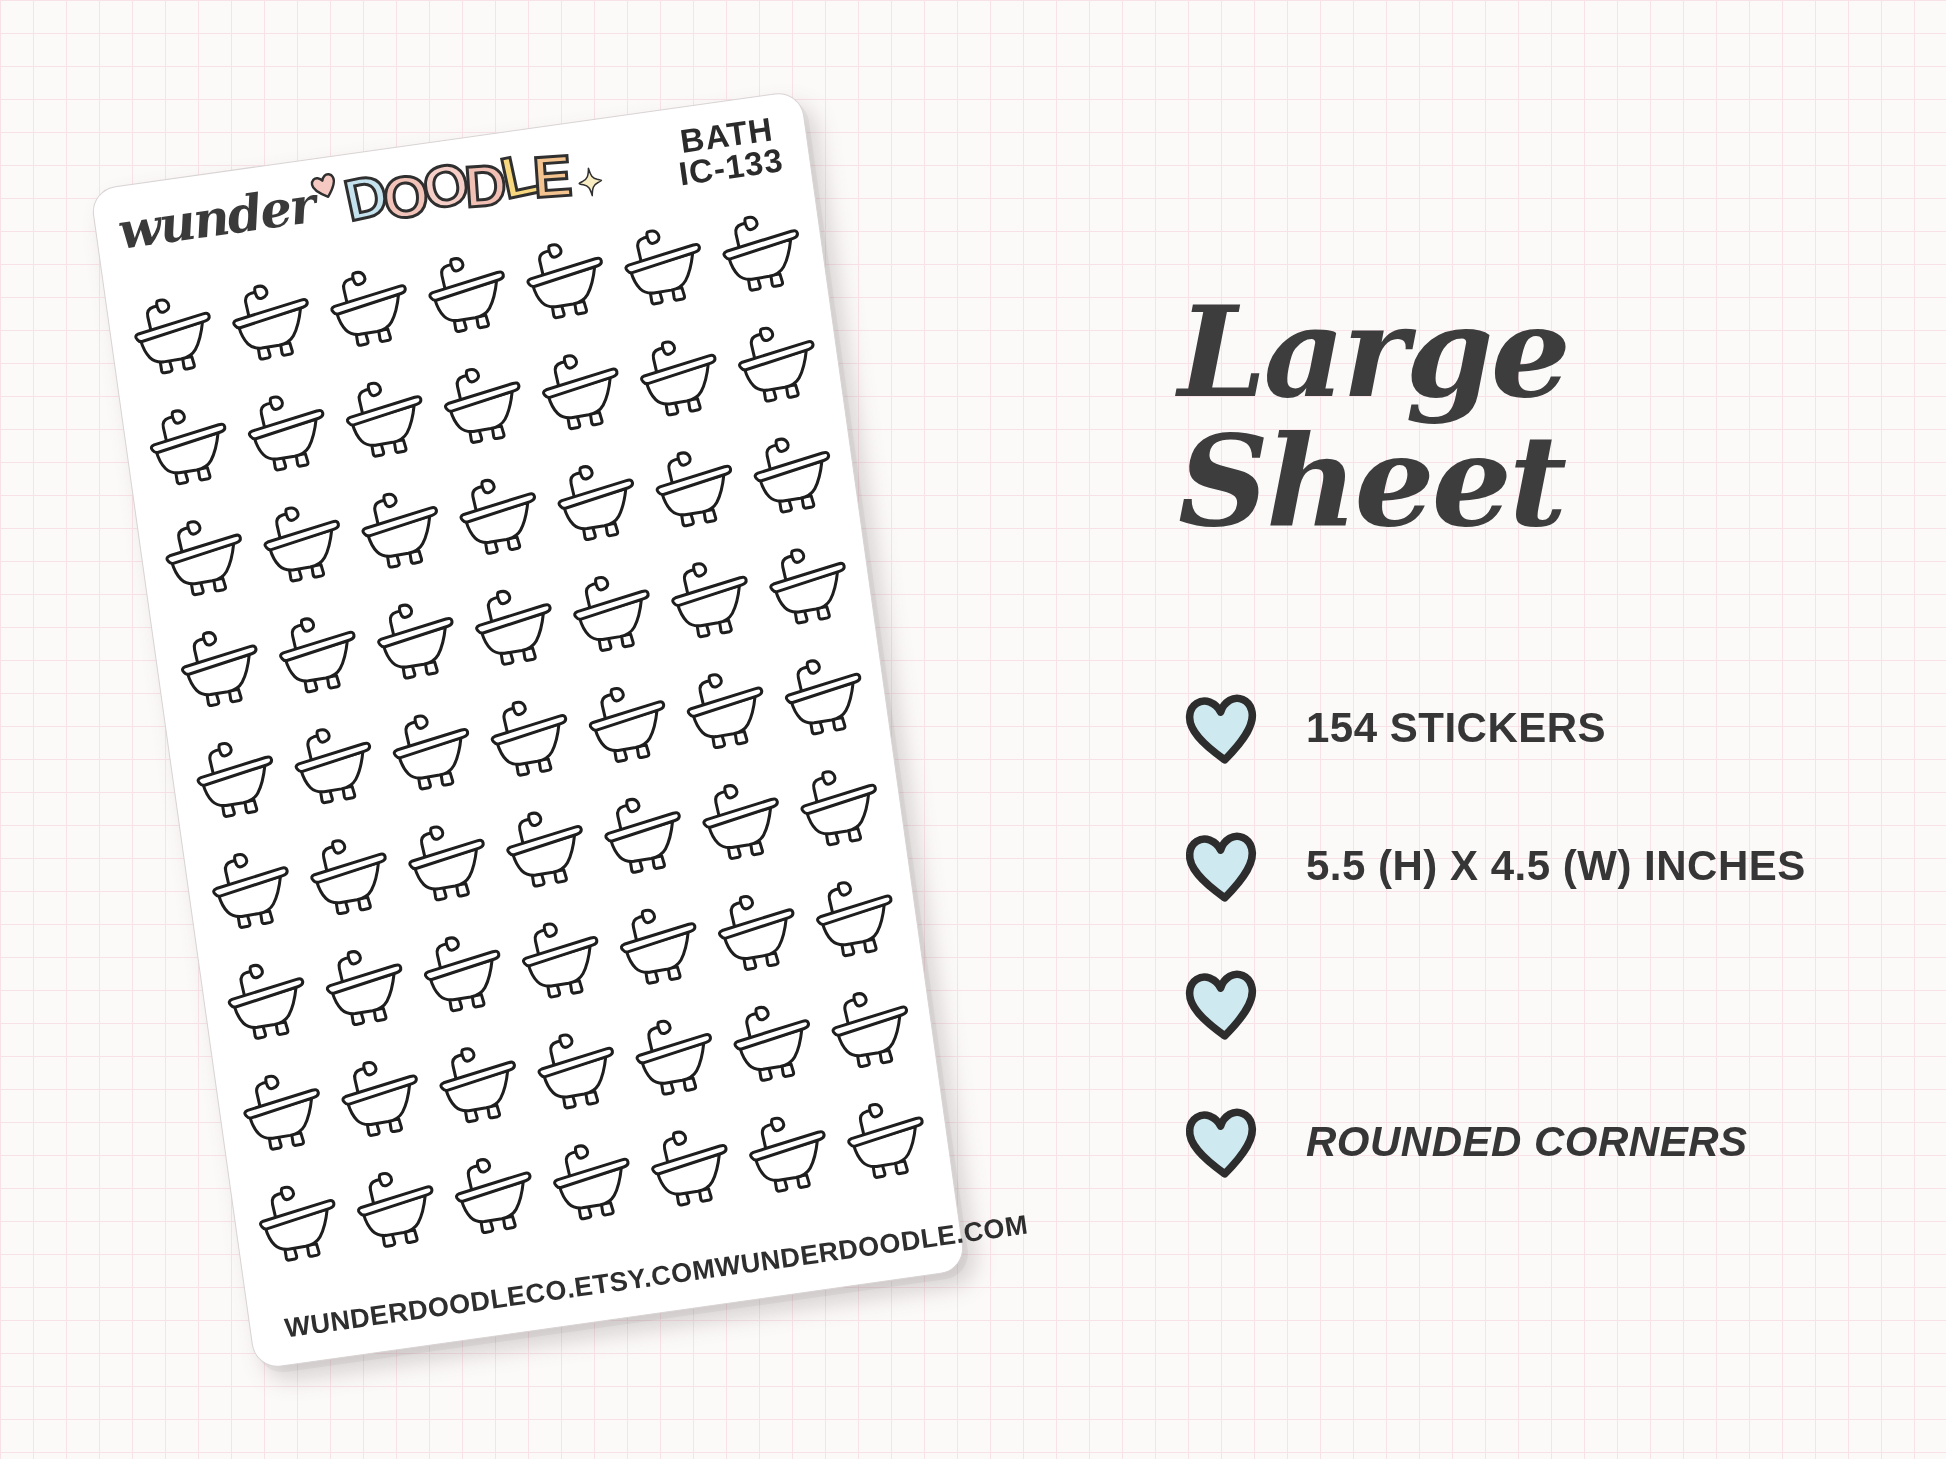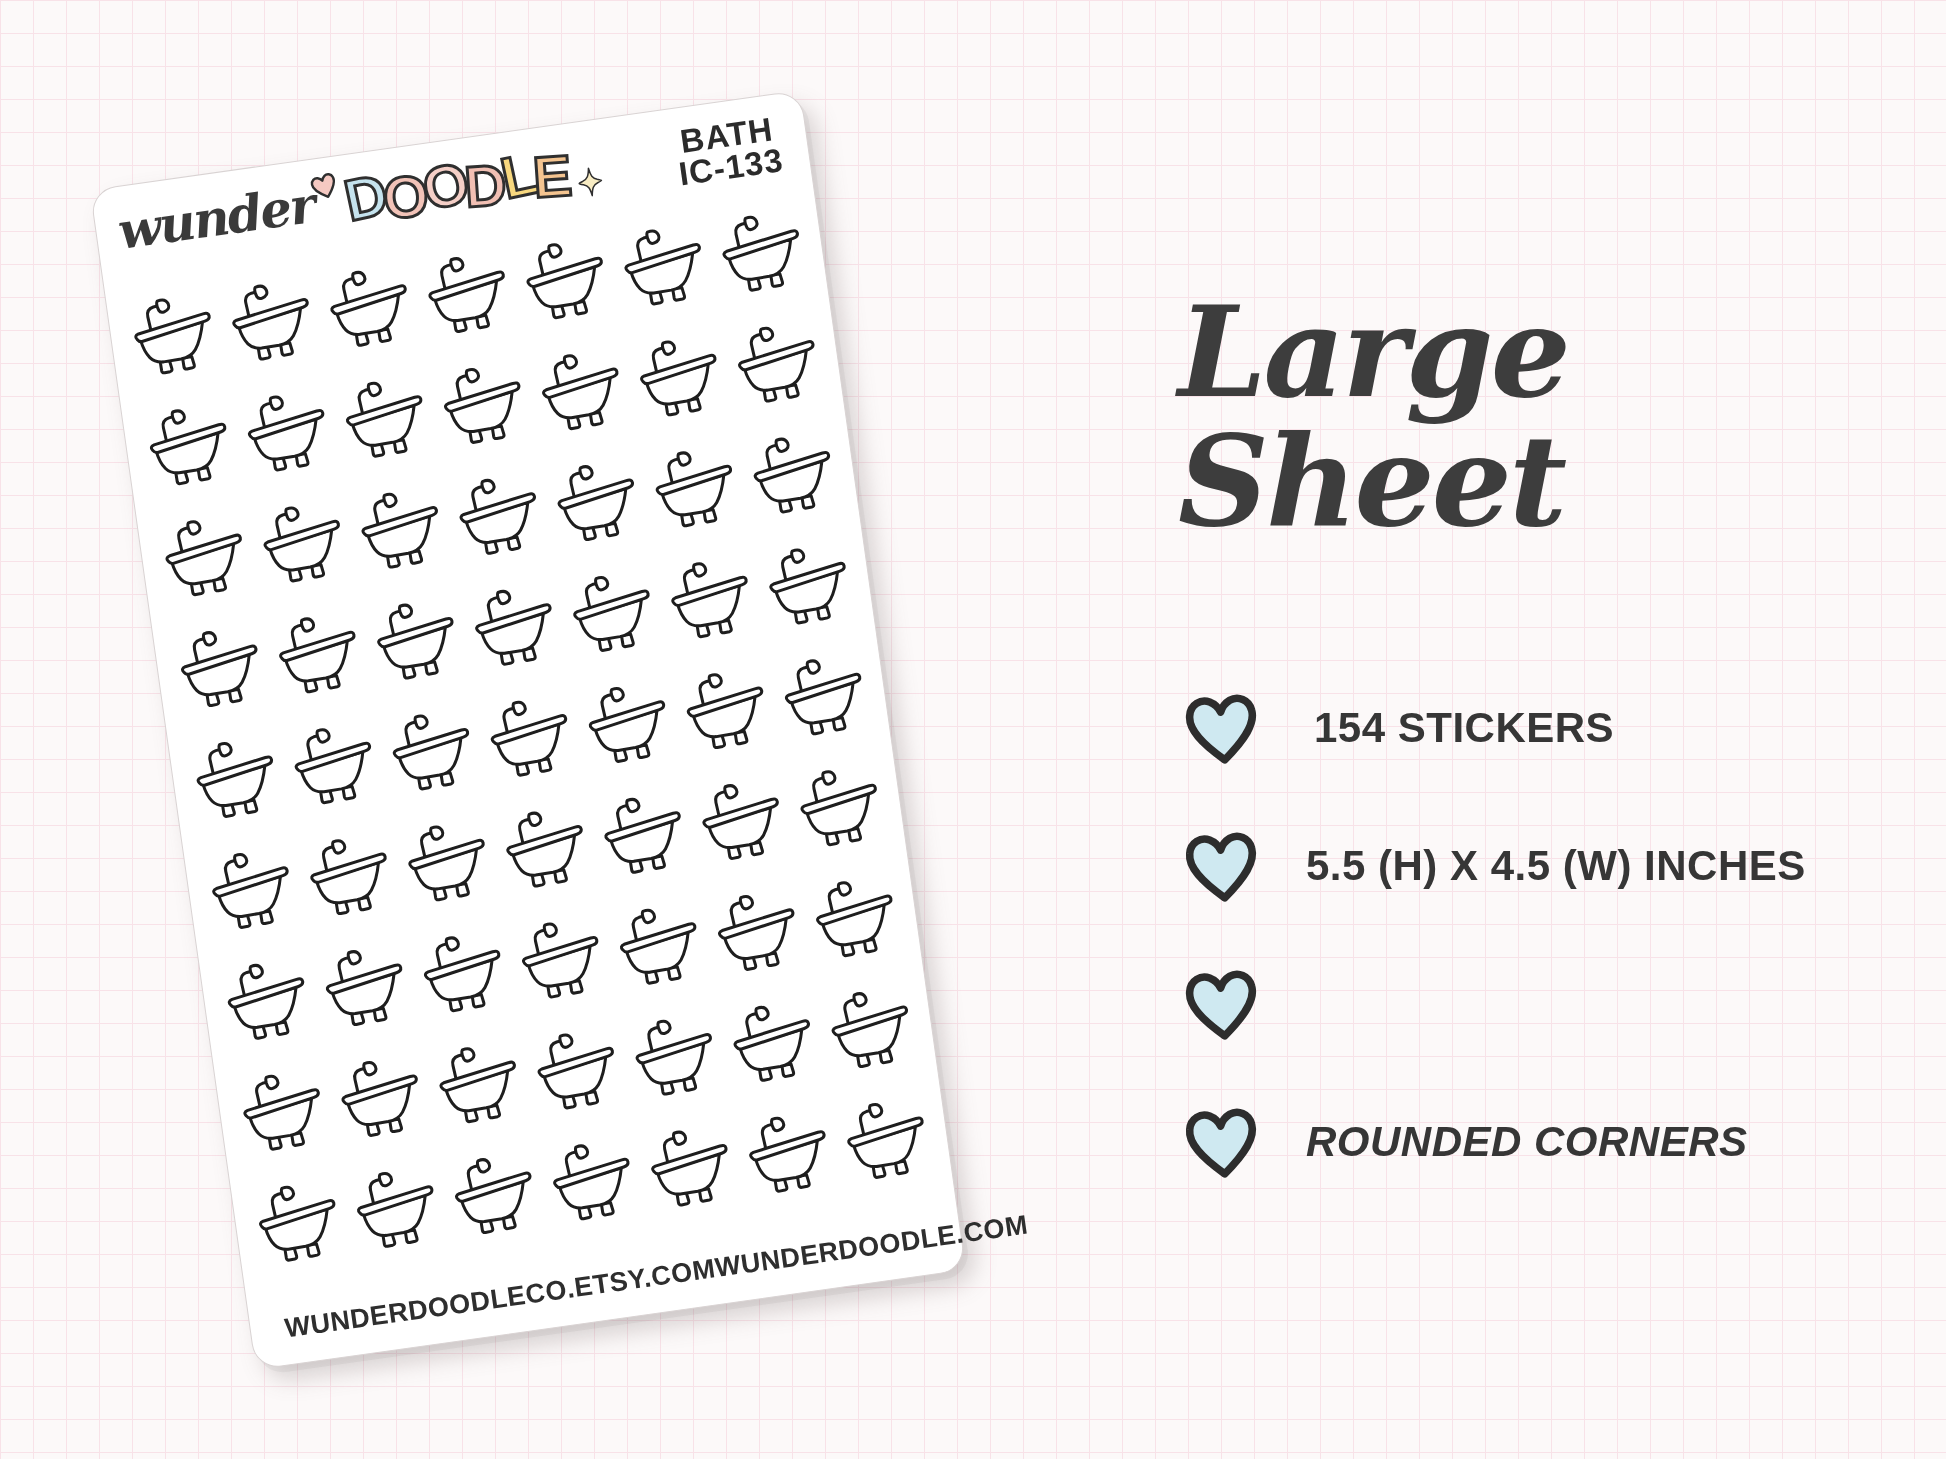--- a/index.html
+++ b/index.html
@@ -827,21 +827,21 @@
   <div class="panel-title">
     <div>Large</div>
     <div>Sheet</div>
   </div>
 
   <div class="features">
     <div class="feature-row">
       <svg class="feature-heart" viewBox="0 0 100 92">
         <path class="feature-heart-path" d="M50 84 C24 62 10 44 13 28 C15 15 28 9 38 14 C44 17 48 22 50 27 C52 22 56 17 62 14 C72 9 85 15 87 28 C90 44 76 62 50 84 Z" fill="#cfe9f1" stroke="#2d2d2d" stroke-width="9" stroke-linejoin="round"></path>
       </svg>
-      <span class="feature-label" style="color: rgb(54, 54, 54); margin-left: 8px;">154 STICKERS</span>
+      <span class="feature-label" style="color: rgb(54, 54, 54);">154 STICKERS</span>
     </div>
     <div class="feature-row">
       <svg class="feature-heart" viewBox="0 0 100 92">
         <path class="feature-heart-path" d="M50 84 C24 62 10 44 13 28 C15 15 28 9 38 14 C44 17 48 22 50 27 C52 22 56 17 62 14 C72 9 85 15 87 28 C90 44 76 62 50 84 Z" fill="#cfe9f1" stroke="#2d2d2d" stroke-width="9" stroke-linejoin="round"></path>
       </svg>
       <span class="feature-label" style="color: rgb(54, 54, 54);">5.5 (H) X 4.5 (W) INCHES</span>
     </div>
     <div class="feature-row">
       <svg class="feature-heart" viewBox="0 0 100 92">
         <path class="feature-heart-path" d="M50 84 C24 62 10 44 13 28 C15 15 28 9 38 14 C44 17 48 22 50 27 C52 22 56 17 62 14 C72 9 85 15 87 28 C90 44 76 62 50 84 Z" fill="#cfe9f1" stroke="#2d2d2d" stroke-width="9" stroke-linejoin="round"></path>

